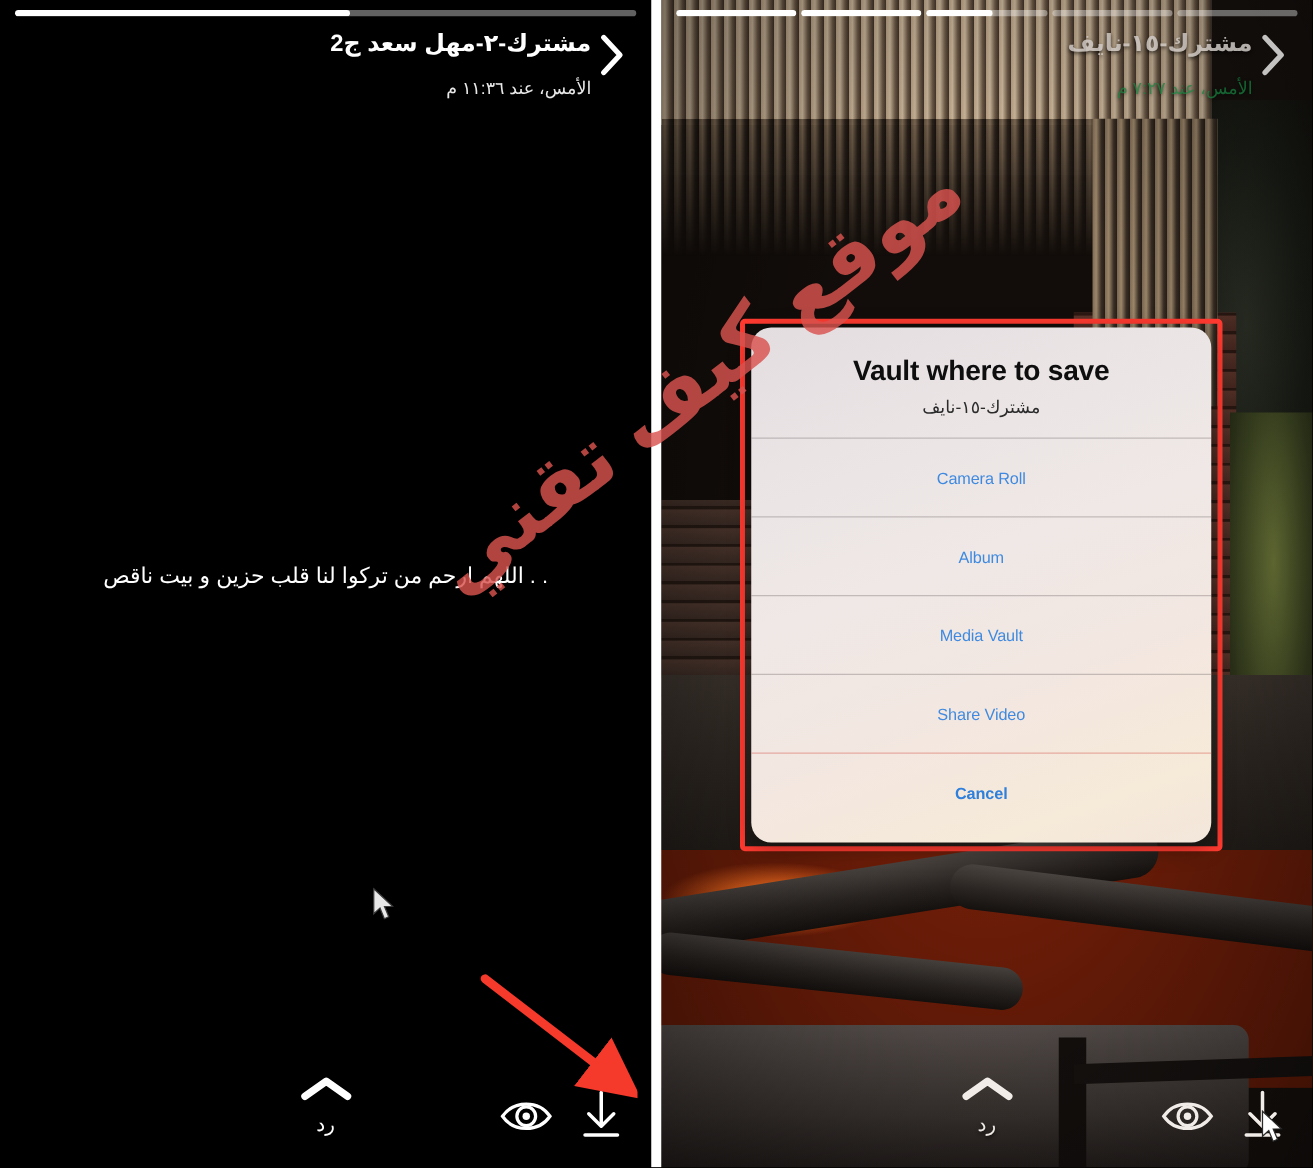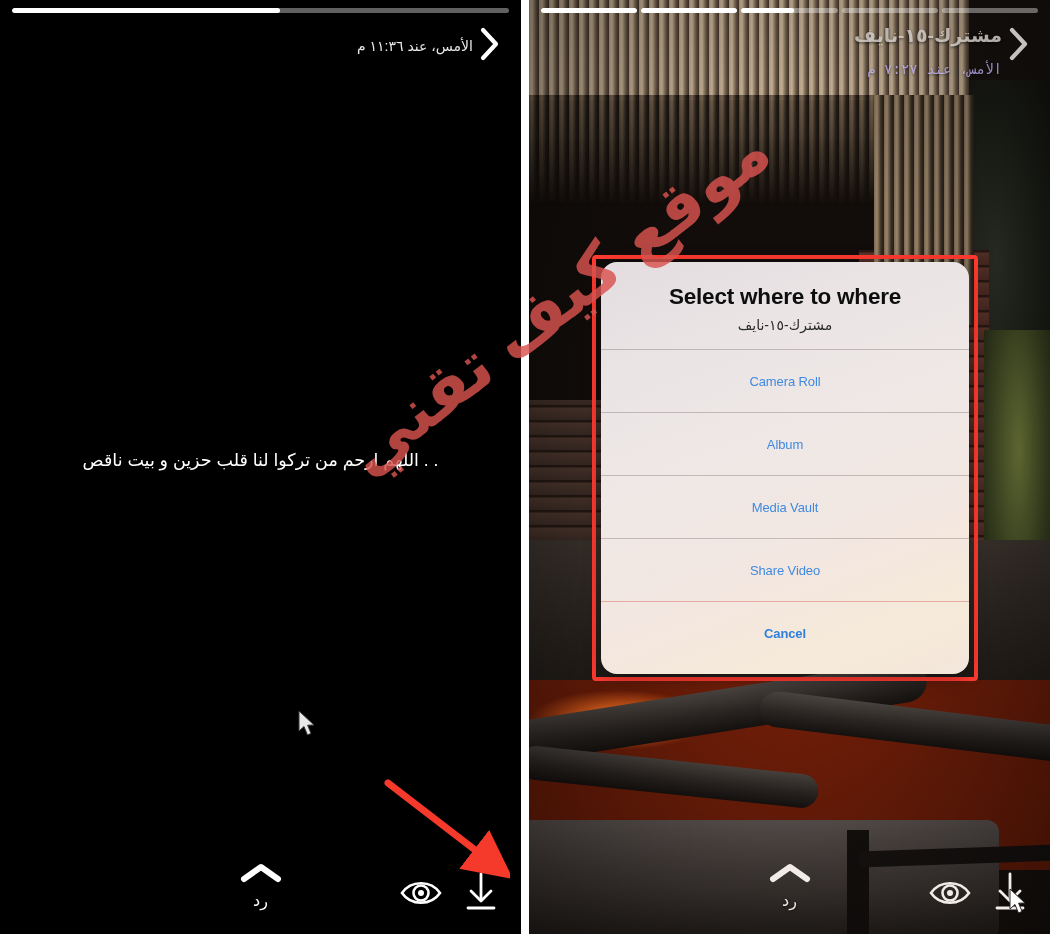--- a/index.html
+++ b/index.html
@@ -17,21 +17,21 @@
   .progress{position:absolute;left:0;right:0;top:8px;display:flex;gap:4px;padding:0 12px;z-index:20;box-sizing:border-box;}
   .seg{height:5px;border-radius:3px;background:rgba(255,255,255,.38);flex:1;overflow:hidden;}
   .seg .fill{height:100%;background:#fff;border-radius:3px;}
 
   
   .story-header{position:absolute;top:24px;right:14px;display:flex;align-items:flex-start;z-index:22;}
   .story-meta{text-align:right;direction:rtl;margin-left:8px;}
   .story-title{color:#fff;font-size:19px;font-weight:bold;line-height:24px;letter-spacing:.2px;text-shadow:0 1px 3px rgba(0,0,0,.7);}
   .story-time{color:#e8e8e8;font-size:14px;line-height:20px;margin-top:12px;text-shadow:0 1px 3px rgba(0,0,0,.7);}
   .panel-right .story-title{color:#cfc9c4;opacity:.85;}
-  .panel-right .story-time{color:#c4b5fd;opacity:.75;font-family:Liberation Mono, monospace;}
+  .panel-right .story-time{color:#15803d;opacity:.75;}
   .chev-right{width:34px;height:40px;display:flex;align-items:center;justify-content:center;}
   .chev-right svg{display:block;}
 
   
   .caption{position:absolute;left:0;right:0;top:450px;text-align:center;direction:rtl;
            color:#fff;font-size:17.5px;letter-spacing:.3px;z-index:15;padding:0 8px;box-sizing:border-box;}
 
   
   .bottom-bar{position:absolute;left:0;right:0;bottom:0;height:110px;z-index:25;}
   .reply-ctl{position:absolute;left:50%;transform:translateX(-50%);bottom:24px;text-align:center;}
@@ -121,20 +121,21 @@
   <div class="panel panel-left">
 
     <div class="progress">
       <div class="seg">
         <div class="fill" style="width:54%"></div>
       </div>
     </div>
 
     <div class="story-header">
       <div class="story-meta">
+        <div class="story-title">مشترك-٢-مهل سعد ج2</div>
         <div class="story-time">الأمس، عند ١١:٣٦ م</div>
       </div>
       <div class="chev-right">
         <svg width="22" height="34" viewBox="0 0 22 34" aria-hidden="true">
           <path d="M4 3 L17 17 L4 31" fill="none" stroke="#ffffff" stroke-width="4.2" stroke-linecap="round" stroke-linejoin="round"></path>
         </svg>
       </div>
     </div>
 
     <div class="caption">. . اللهم ارحم من تركوا لنا قلب حزين و بيت ناقص</div>
@@ -241,21 +242,21 @@
           <path d="M20 4 L20 30" fill="none" stroke="#f2ece8" stroke-width="2.8" stroke-linecap="round"></path>
           <path d="M10 21 L20 31 L30 21" fill="none" stroke="#f2ece8" stroke-width="2.8" stroke-linecap="round" stroke-linejoin="round"></path>
           <path d="M7 38 L33 38" fill="none" stroke="#f2ece8" stroke-width="2.8" stroke-linecap="round"></path>
         </svg>
       </div>
     </div>
   </div>
 
   <div class="sheet">
     <div class="sheet-head">
-      <div class="sheet-title">Select where to where</div>
+      <div class="sheet-title">Vault where to save</div>
       <div class="sheet-sub">مشترك-١٥-نايف</div>
     </div>
     <div class="sheet-row">
       <span>Camera Roll</span>
     </div>
     <div class="sheet-row">
       <span>Album</span>
     </div>
     <div class="sheet-row">
       <span>Media Vault</span>

